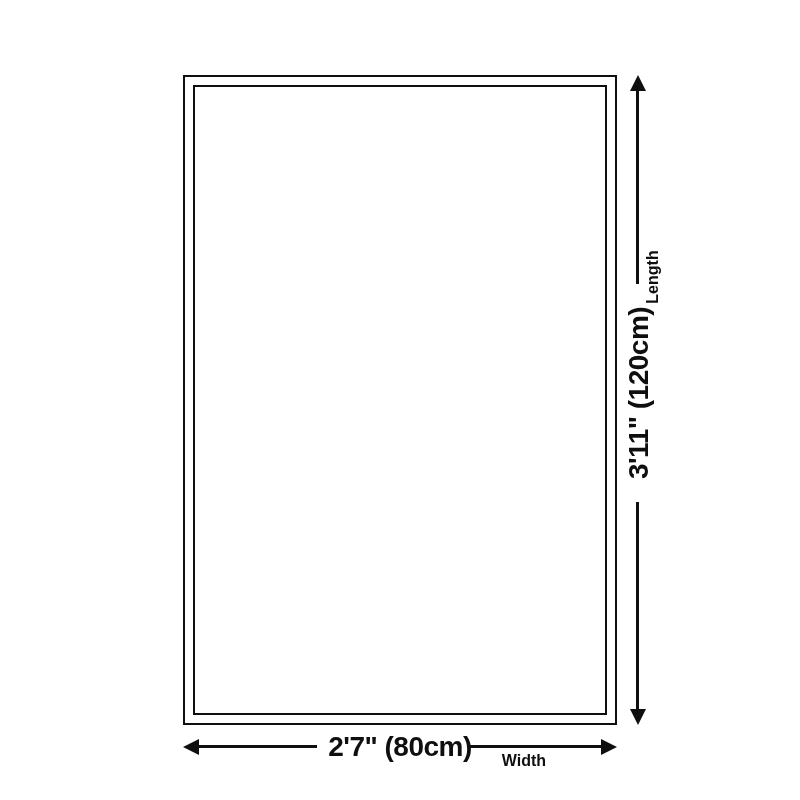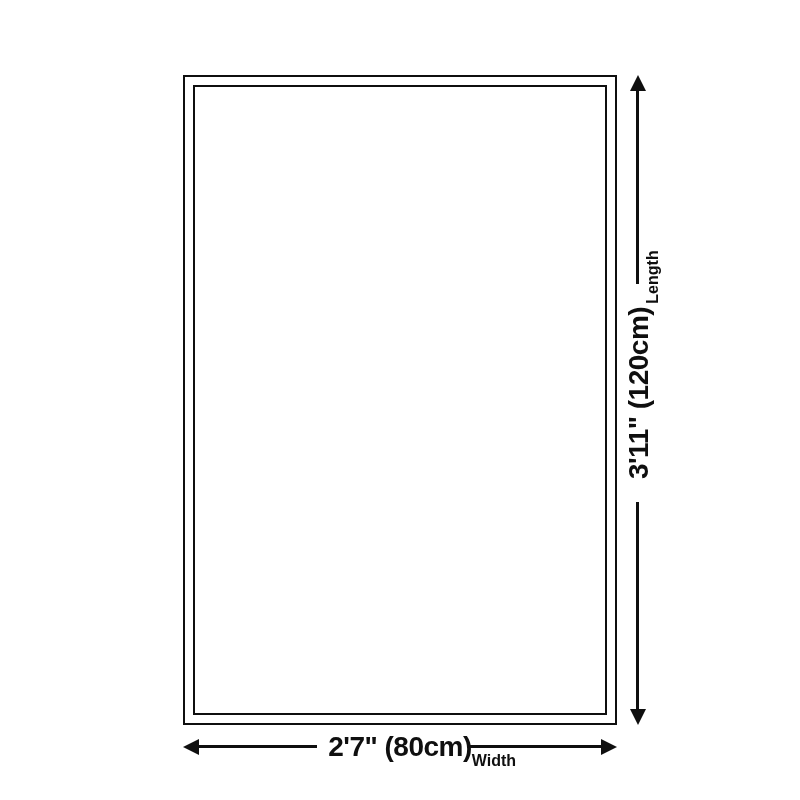--- a/index.html
+++ b/index.html
@@ -93,21 +93,21 @@
     font-size:16px;
     color:var(--ink);
     white-space:nowrap;
     line-height:1;
   }
   .h-value{
     left:400px; top:747px;
     transform:translate(-50%,-50%);
   }
   .h-label{
-    left:494px; top:761px;
+    left:524px; top:761px;
     transform:translate(-50%,-50%);
   }
   .v-value{
     left:639px; top:393px;
     transform:translate(-50%,-50%) rotate(-90deg);
   }
   .v-label{
     left:653px; top:277px;
     transform:translate(-50%,-50%) rotate(-90deg);
   }

